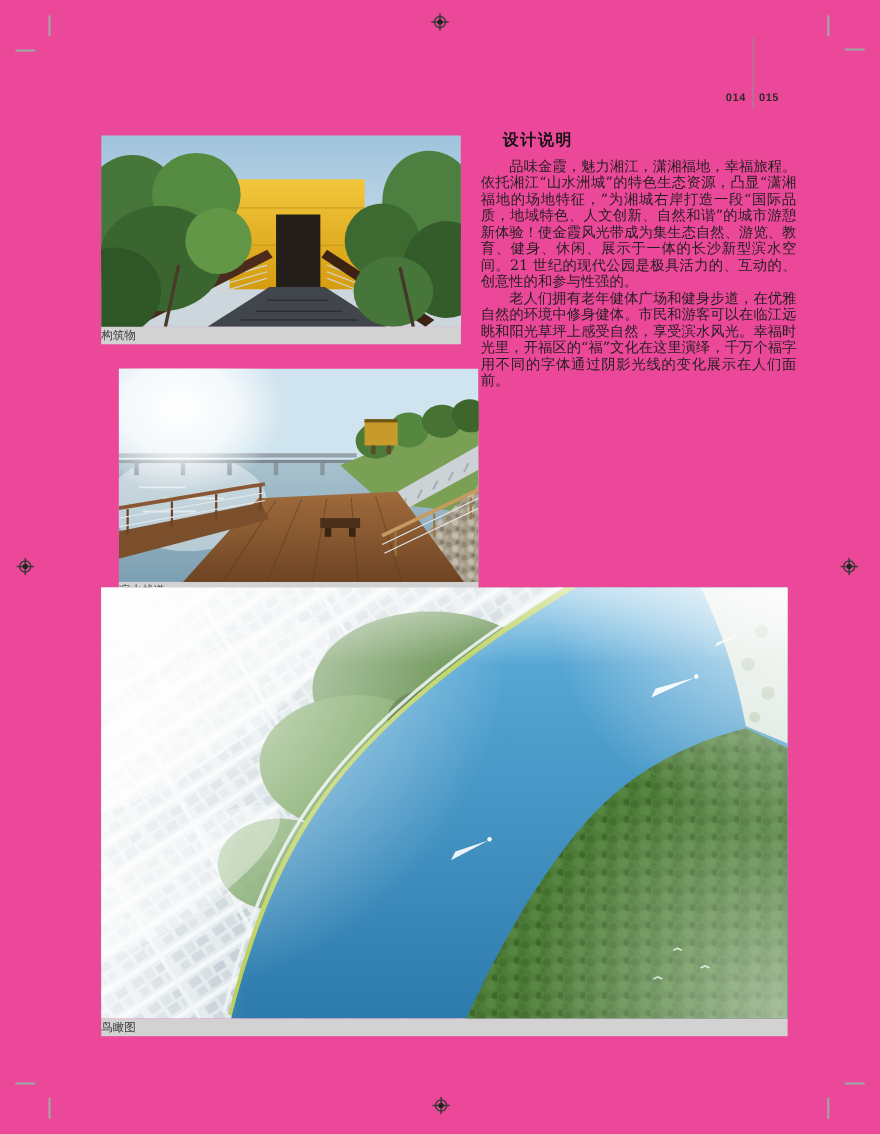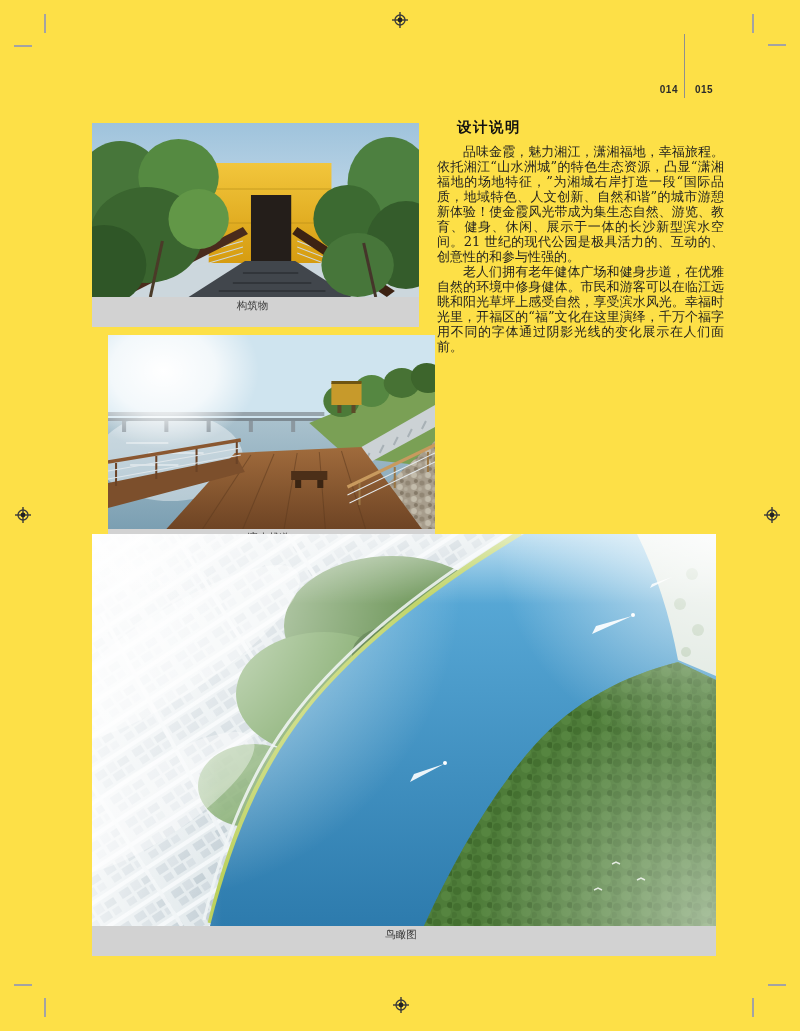--- a/index.html
+++ b/index.html
@@ -1,28 +1,28 @@
 <!DOCTYPE html>
 <html><head>
 <meta charset="utf-8">
 <style>
   html,body{margin:0;padding:0;background:#ffffff;}
   .page{
-    position:relative;width:800px;height:1031px;background:#fde047;
+    position:relative;width:800px;height:1031px;background:#ec4899;
     font-family:"Liberation Sans",sans-serif;overflow:hidden;
   }
   
   .cropmark{position:absolute;background:#a3a3a3;}
   .cm-v{width:2px;height:19px;}
   .cm-h{width:18px;height:2px;}
   .regmark{position:absolute;width:16px;height:16px;}
   
   .folio{position:absolute;top:84px;font-size:10px;font-weight:700;color:#2b2b2b;letter-spacing:0.5px;}
   .folio-left{left:650px;width:28px;text-align:right;}
-  .folio-right{left:690px;width:28px;text-align:center;}
+  .folio-right{left:690px;width:28px;text-align:left;}
   .folio-divider{position:absolute;left:684px;top:34px;width:1px;height:64px;background:#8f8f8f;}
   
   .article-title{
     position:absolute;left:457px;top:118px;margin:0;
     font-size:14.5px;font-weight:700;color:#111;letter-spacing:1.5px;
     font-family:Liberation Sans, sans-serif;
   }
   .article-body{
     position:absolute;left:437px;top:144px;width:287px;
     font-family:"DejaVu Serif","Liberation Serif",serif;
@@ -32,24 +32,24 @@
   
   .figure{position:absolute;left:92px;}
   .fig-structure{top:123px;width:327px;}
   .fig-boardwalk{top:319px;width:327px;}
   .fig-aerial{top:534px;width:624px;}
   .photo{display:block;width:100%;}
   .fig-structure .photo{height:174px;}
   .fig-boardwalk .photo{height:194px;}
   .fig-aerial .photo{height:392px;}
   .caption-bar{
-    height:30px;background:#d2d2d2;
+    height:16px;background:#d2d2d2;
     font-family:"DejaVu Serif","Liberation Serif",serif;
     font-size:10.5px;line-height:16px;color:#3a3a3a;
-    text-align:center;padding-right:6px;box-sizing:border-box;
+    text-align:left;padding-right:6px;box-sizing:border-box;
   }
 </style>
 </head>
 <body>
 
 <div class="page">
 
   <div class="cropmark cm-v" style="left:44px;top:14px;"></div>
   <div class="cropmark cm-h" style="left:14px;top:45px;"></div>
   <div class="cropmark cm-v" style="left:752px;top:14px;"></div>

